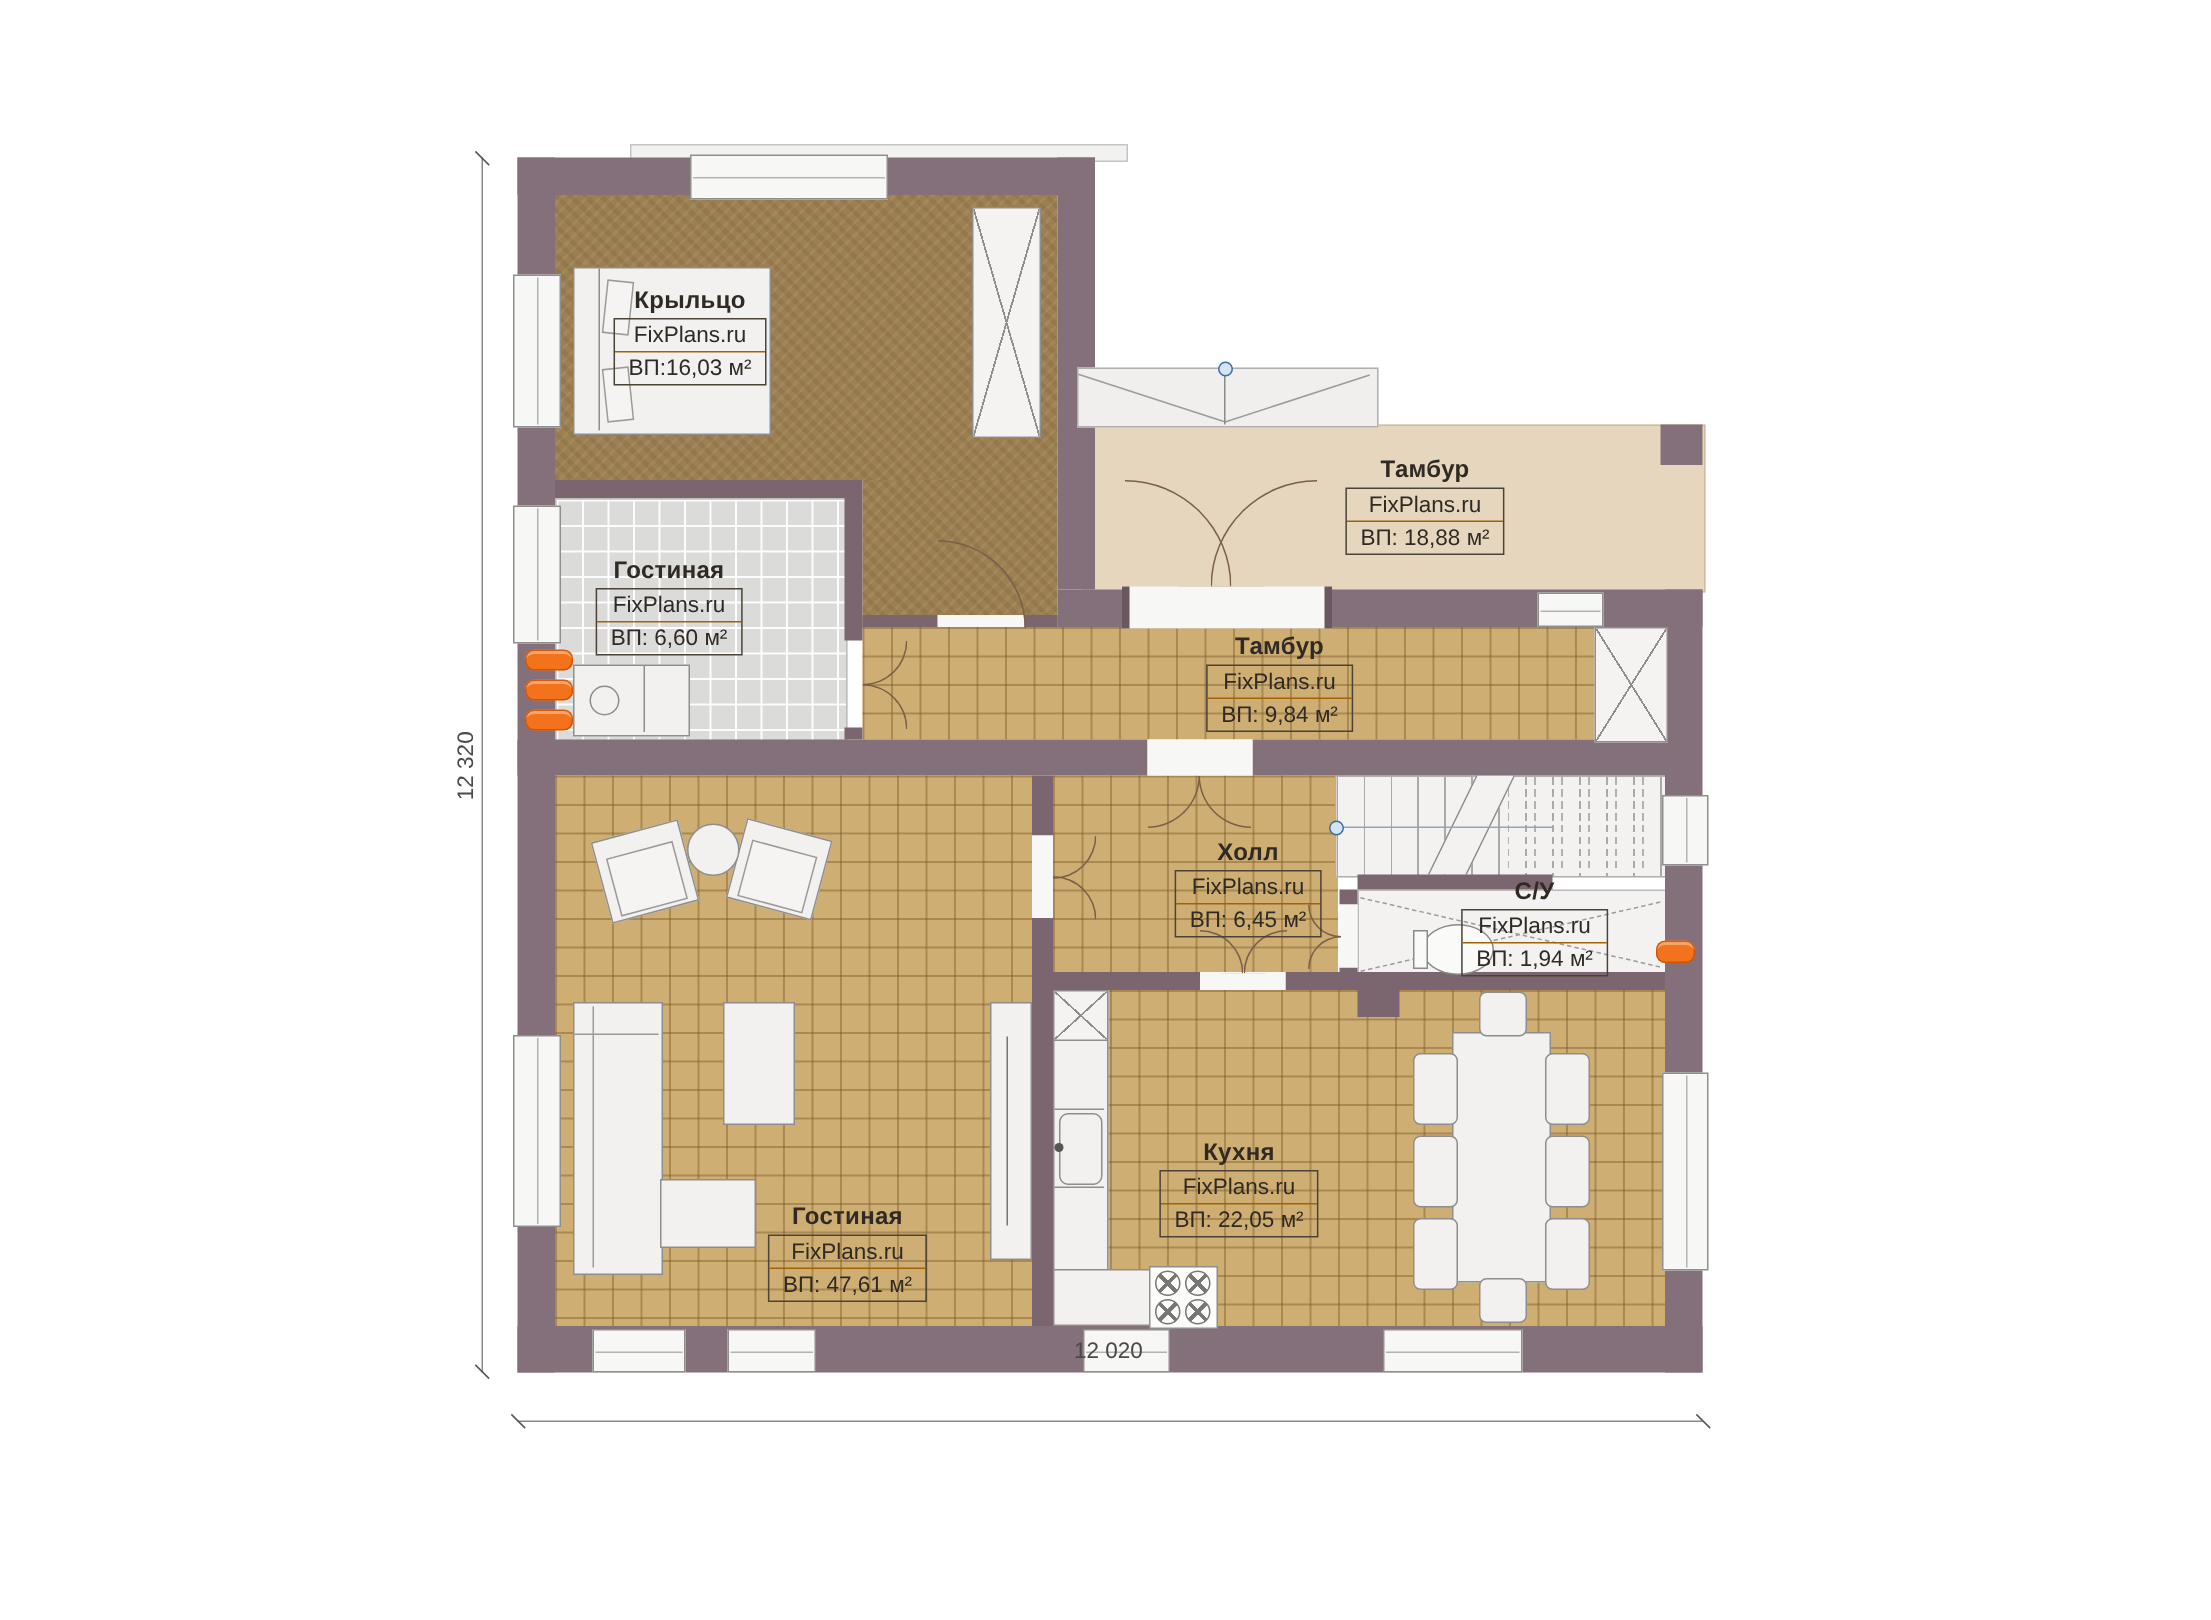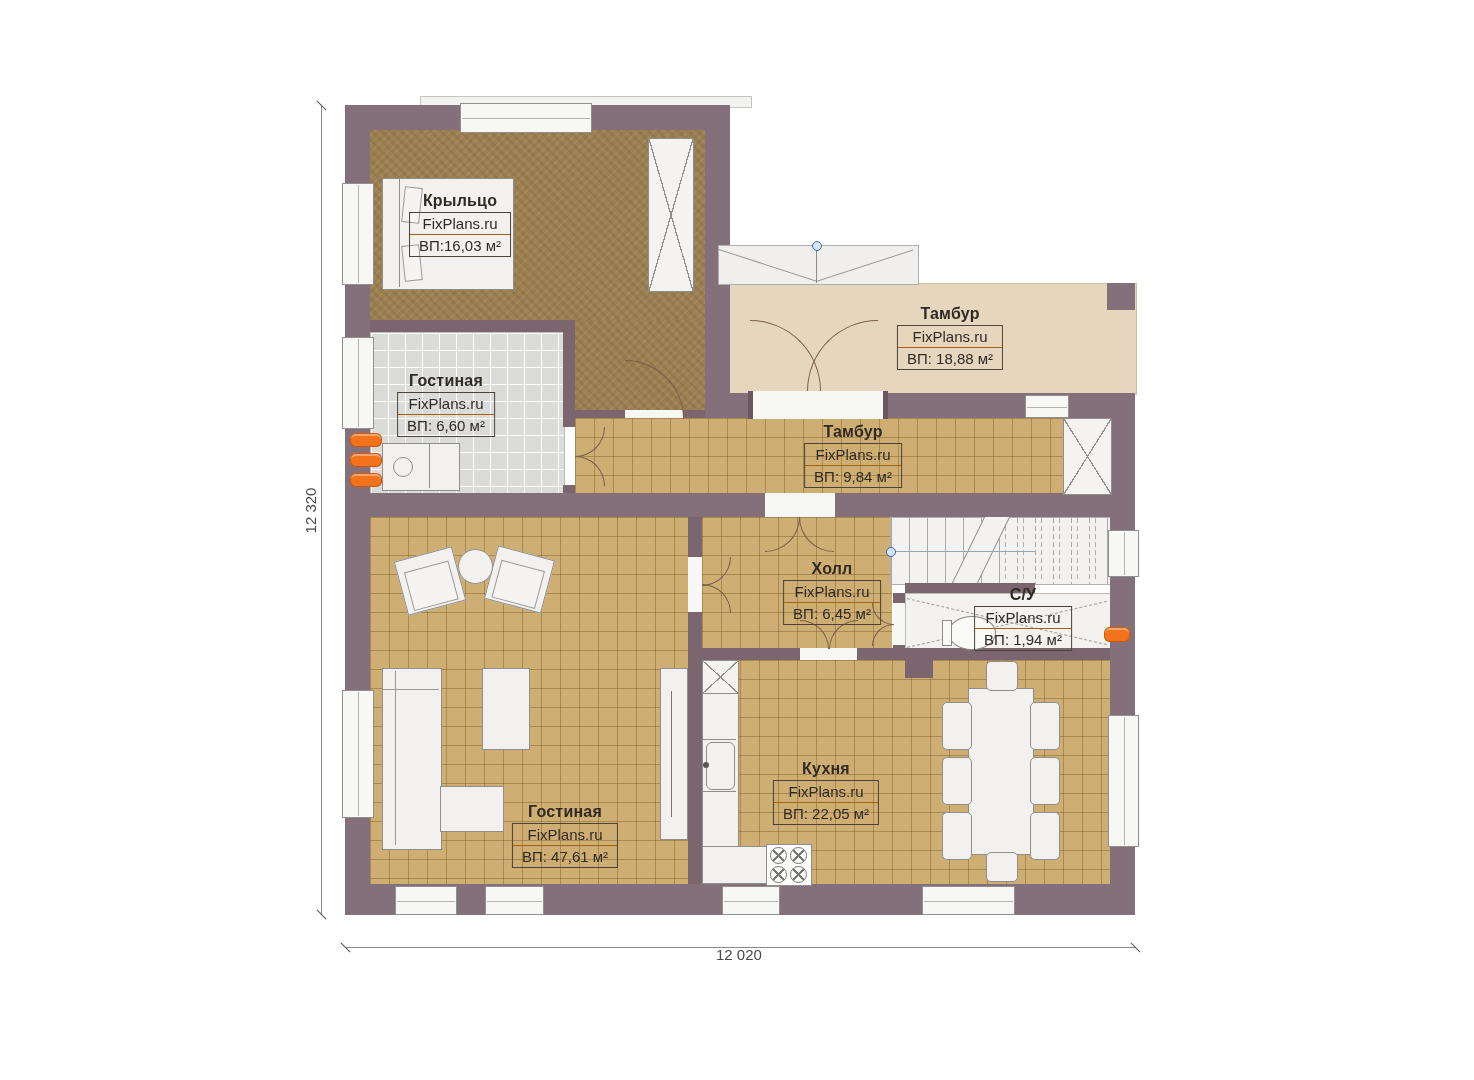--- a/index.html
+++ b/index.html
@@ -273,15 +273,15 @@
   </div>
 
   <div class="line" style="left:321px;top:105px;width:1px;height:810px;background:#8A8A8A;"></div>
   <div class="tick" style="left:315px;top:105px;"></div>
   <div class="tick" style="left:315px;top:914px;"></div>
   <div class="dim-label" style="left:288px;top:502px;transform:rotate(-90deg);transform-origin:center;">12 320</div>
 
   <div class="line" style="left:345px;top:947px;width:790px;height:1px;background:#8A8A8A;"></div>
   <div class="tick" style="left:339px;top:947px;"></div>
   <div class="tick" style="left:1129px;top:947px;"></div>
-  <div class="dim-label" style="left:716px;top:946px;">12 020</div>
+  <div class="dim-label" style="left:716px;top:892px;">12 020</div>
 
 </div>
 
 </body></html>

